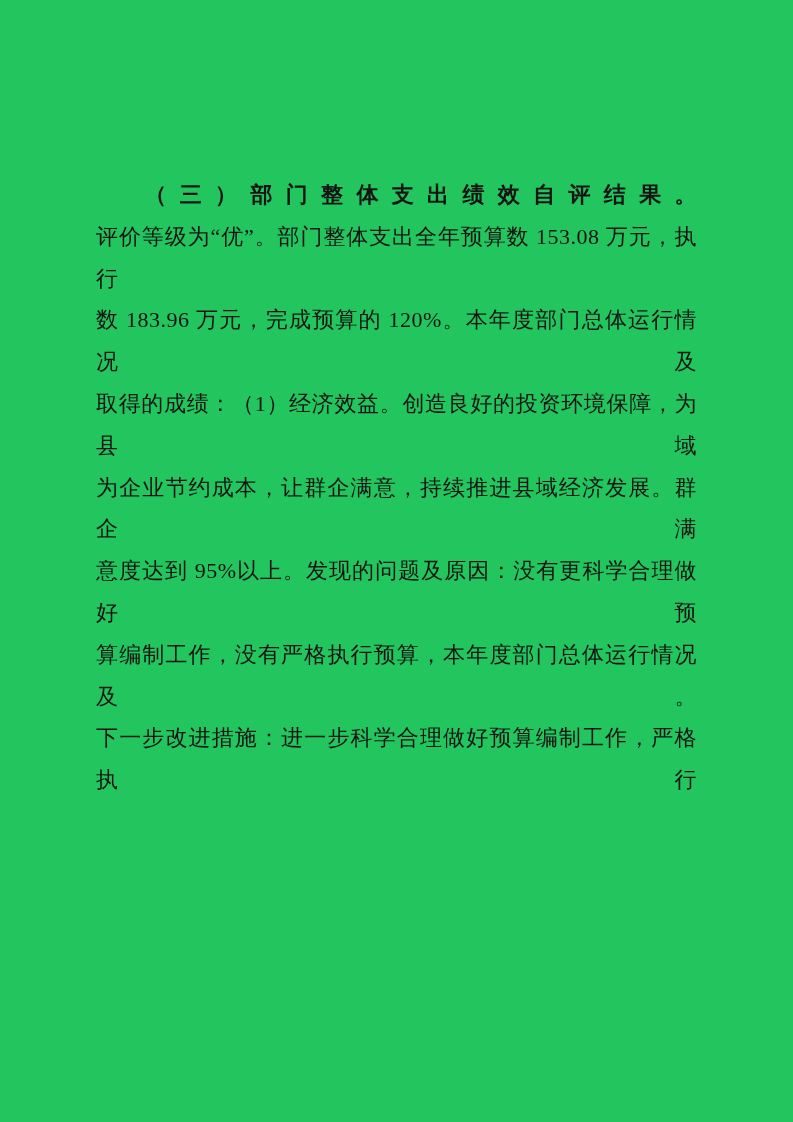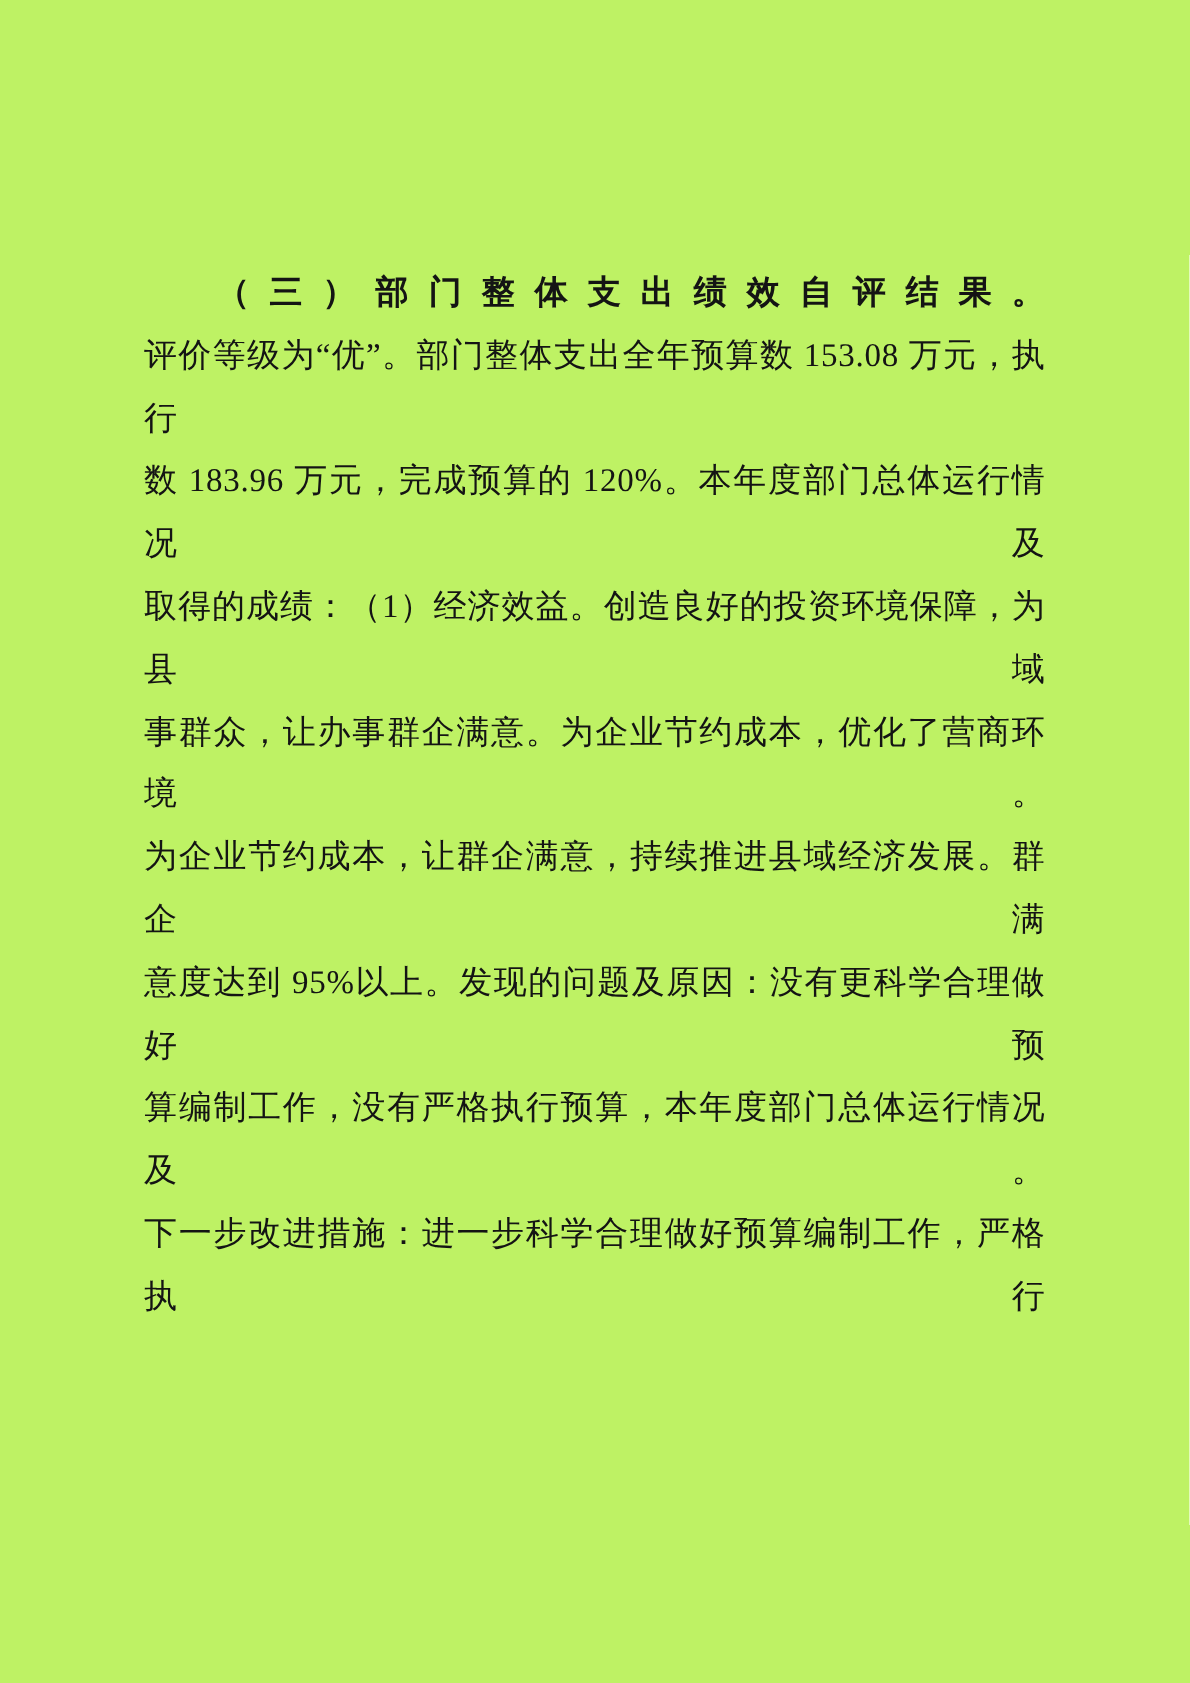--- a/index.html
+++ b/index.html
@@ -6,21 +6,21 @@
   html, body {
     margin: 0;
     padding: 0;
     background: #ffffff;
   }
   .page {
     position: relative;
     width: 793px;
     height: 1122px;
     margin: 0 auto;
-    background: #bef264;
+    background: #22c55e;
     overflow: hidden;
     box-sizing: border-box;
   }
   .content {
     position: absolute;
     top: 174px;
     left: 96px;
     width: 601px;
     font-family: "Liberation Serif", "DejaVu Serif", serif;
     color: #141414;
@@ -46,20 +46,19 @@
 </style>
 </head>
 <body>
 
 <div class="page">
   <div class="content">
     <h2 class="line indent heading">（三）部门整体支出绩效自评结果。</h2>
     <p class="line">评价等级为“优”。部门整体支出全年预算数 153.08 万元，执行</p>
     <p class="line">数 183.96 万元，完成预算的 120%。本年度部门总体运行情况及</p>
     <p class="line">取得的成绩：（1）经济效益。创造良好的投资环境保障，为县域</p>
-    <p class="line">事群众，让办事群企满意。为企业节约成本，优化了营商环境。</p>
     <p class="line">为企业节约成本，让群企满意，持续推进县域经济发展。群企满</p>
     <p class="line">意度达到 95%以上。发现的问题及原因：没有更科学合理做好预</p>
     <p class="line">算编制工作，没有严格执行预算，本年度部门总体运行情况及。</p>
     <p class="line">下一步改进措施：进一步科学合理做好预算编制工作，严格执行</p>
 
   </div>
 </div>
 
 </body></html>

